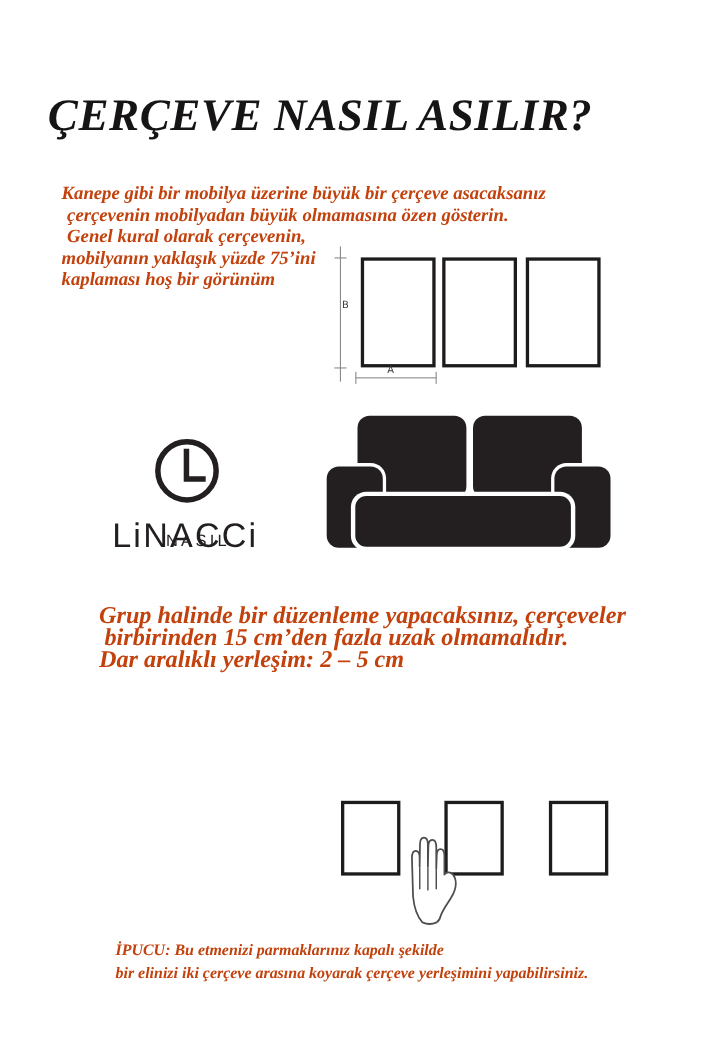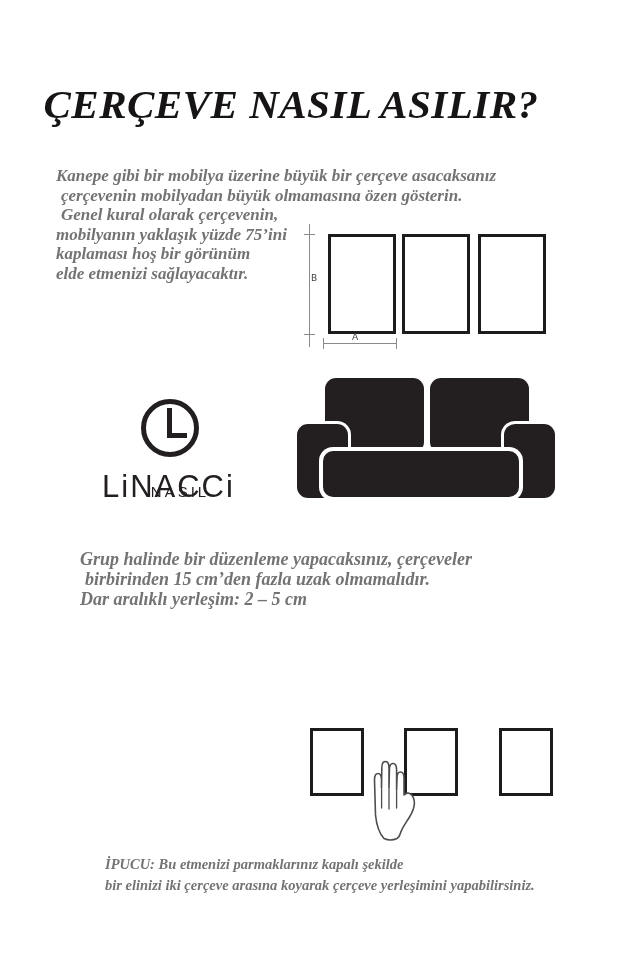--- a/index.html
+++ b/index.html
@@ -1,21 +1,21 @@
 <!DOCTYPE html>
 <html><head>
 <meta charset="utf-8">
 <style>
   * { margin:0; padding:0; box-sizing:border-box; }
   html,body { background:#ffffff; }
   .page {
     position:relative; width:640px; height:960px; background:#ffffff;
     overflow:hidden; color:#1d1b1b;
   }
-  .serif { font-family:"Liberation Serif", serif; font-style:italic; font-weight:bold; color:#737373; }
+  .serif { font-family:"Liberation Serif", serif; font-style:italic; font-weight:bold; color:#c2410c; }
 
   
   .title {
     position:absolute; top:80px; left:0; width:572px; text-align:center;
     font-family:"Liberation Serif", serif; font-style:italic; font-weight:bold;
     font-size:41px; letter-spacing:0.5px; padding-left:10px; color:#161414;
   }
 
   
   .intro { position:absolute; left:56px; top:166px; font-size:17px; line-height:19.5px; white-space:nowrap; }
@@ -52,21 +52,21 @@
   
   .sofa { position:absolute; left:295px; top:378px; width:262px; height:122px; }
   .sofa div { position:absolute; background:#231f20; }
   .back-l { left:30px;  top:0;    width:99px;  height:75px; border-radius:11px; z-index:1; }
   .back-r { left:135px; top:0;    width:99px;  height:75px; border-radius:11px; z-index:1; }
   .arm-l  { left:2px;   top:46px; width:51px;  height:74px; border-radius:11px; z-index:2; box-shadow:0 0 0 3px #fff; }
   .arm-r  { left:209px; top:46px; width:51px;  height:74px; border-radius:11px; z-index:2; box-shadow:0 0 0 3px #fff; }
   .seat   { left:28px;  top:73px; width:196px; height:46px; border-radius:10px; z-index:3; box-shadow:0 0 0 4px #fff; }
 
   
-  .spacing { position:absolute; left:80px; top:549px; font-size:18px; line-height:20px; white-space:nowrap; }
+  .spacing { position:absolute; left:90px; top:549px; font-size:22px; line-height:20px; white-space:nowrap; }
 
   
   .frames-bottom { position:absolute; left:300px; top:720px; width:260px; height:125px; }
   .frames-bottom .bf { position:absolute; top:8px; width:54px; height:68px; border:3px solid #1d1b1b; background:#fff; }
   .bf1 { left:10px; } .bf2 { left:104px; } .bf3 { left:199px; width:52px; height:67px; }
   .hand { position:absolute; left:57px; top:27px; z-index:5; }
 
   
   .tip { position:absolute; left:105px; top:854px; font-size:14.5px; line-height:20.5px; white-space:nowrap; }
 </style>
@@ -76,21 +76,20 @@
 <div class="page">
 
   <h1 class="title">ÇERÇEVE NASIL ASILIR?</h1>
 
   <div class="intro serif">
     <div>Kanepe gibi bir mobilya üzerine büyük bir çerçeve asacaksanız</div>
     <div class="ind">çerçevenin mobilyadan büyük olmamasına özen gösterin.</div>
     <div class="ind">Genel kural olarak çerçevenin,</div>
     <div>mobilyanın yaklaşık yüzde 75’ini</div>
     <div>kaplaması hoş bir görünüm</div>
-    <div>elde etmenizi sağlayacaktır.</div>
   </div>
 
   <div class="frames-top">
     <div class="vline"></div>
     <div class="vtick vt1"></div>
     <div class="vtick vt2"></div>
     <div class="dim-label dimB">B</div>
     <div class="frame f f1"></div>
     <div class="frame f f2"></div>
     <div class="frame f f3"></div>

